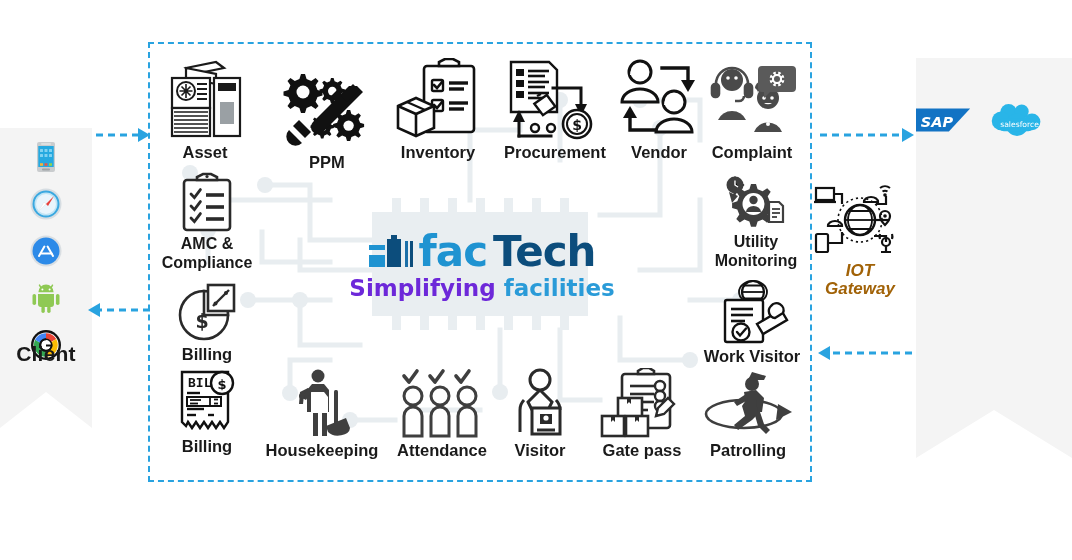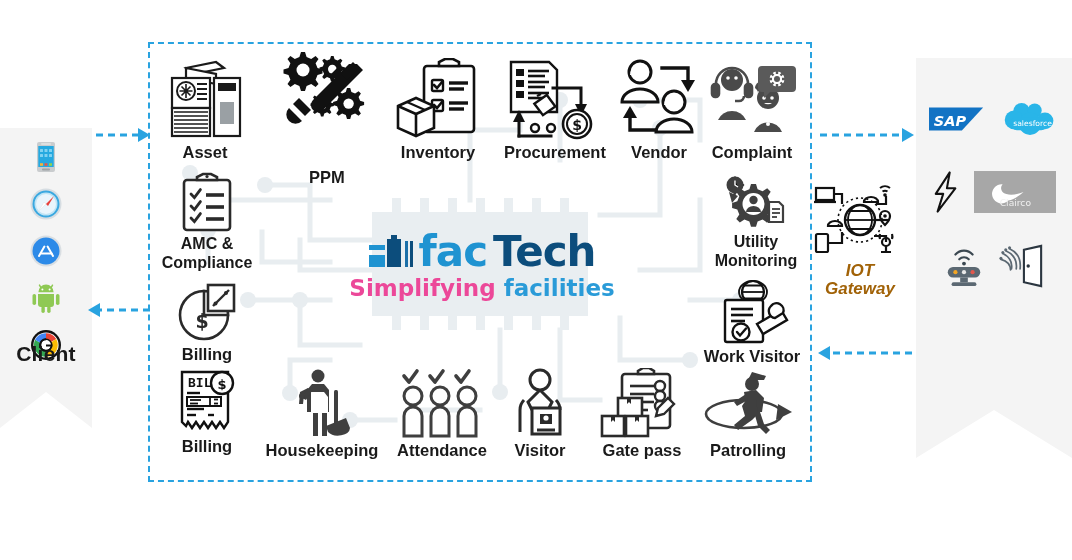--- a/index.html
+++ b/index.html
@@ -30,21 +30,21 @@
   #third-label  { top:296px; font-size:21px; }
 
   .client-icons {
     position:absolute; left:0; top:12px; width:100%;
     display:flex; flex-direction:column; align-items:center; gap:13px;
   }
   .cl-ico { width:34px; height:34px; display:block; }
 
   .third-icons {
     position:absolute; left:0; top:40px; width:100%;
-    display:flex; flex-direction:column; align-items:center; gap:26px;
+    display:flex; flex-direction:row; align-items:center; gap:26px;
   }
   .third-row { display:flex; align-items:center; justify-content:center; gap:14px; width:100%; }
 
   
   #dashed-box {
     position:absolute; left:148px; top:42px; width:664px; height:440px;
     border:2px dashed #29a3e0; background:transparent;
   }
 
   
@@ -74,21 +74,21 @@
   }
   #logo .wordmark { display:flex; align-items:center; gap:6px; }
   #logo .wtext {
     font-size:42px; font-weight:700; letter-spacing:-1px; line-height:1;
     font-family:"DejaVu Sans", sans-serif;
   }
   #logo .w-fac { color:#1f93d1; }
   #logo .w-tech { color:#0c4d7c; }
   #logo .tagline { margin-top:4px; font-size:23px; font-weight:700; line-height:1;
     font-family:"DejaVu Sans", sans-serif; }
-  #logo .tg-a { color:#ec4899; }
+  #logo .tg-a { color:#6d28d9; }
   #logo .tg-b { color:#2a9bd8; }
 
   
   #iot {
     position:absolute; left:806px; top:182px; width:108px;
     display:flex; flex-direction:column; align-items:center;
   }
   #iot .ilabel { font-size:17px; font-weight:700; color:#a16207; text-align:center; line-height:1.05;font-style:italic; }
 </style>
 </head>
@@ -390,21 +390,21 @@
         <rect x="54" y="25" width="18" height="8" fill="#1a1a1a"></rect>
         <g stroke="#1a1a1a" stroke-width="1.4">
           <path d="M10 54 L44 54 M10 58 L44 58 M10 62 L44 62 M10 66 L44 66 M10 70 L44 70 M10 74 L44 74"></path>
         </g>
         <rect x="56" y="44" width="14" height="22" fill="#9aa0a4"></rect>
       </svg>
     </span>
     <span class="mlabel">Asset</span>
   </div>
 
-  <div class="module" style="left:275px; top:46px;gap:37px;">
+  <div class="module" style="left:275px; top:68px;">
     <span class="glyph">
       <svg width="92" height="84" viewBox="0 0 92 84">
         <g fill="#111111">
           <path d="M20 6 l4 0 l1.6 5 l4.6 1.9 l4.4 -2.9 l2.9 2.9 l-2.9 4.4 l1.9 4.6 l5 1.6 l0 4 l-5 1.6 l-1.9 4.6 l2.9 4.4 l-2.9 2.9 l-4.4 -2.9 l-4.6 1.9 l-1.6 5 l-4 0 l-1.6 -5 l-4.6 -1.9 l-4.4 2.9 l-2.9 -2.9 l2.9 -4.4 l-1.9 -4.6 l-5 -1.6 l0 -4 l5 -1.6 l1.9 -4.6 l-2.9 -4.4 l2.9 -2.9 l4.4 2.9 l4.6 -1.9 z"></path>
           <circle cx="22" cy="24" r="6.5" fill="#ffffff"></circle>
           <path d="M50 10 l2.6 0 l1 3.3 l3 1.3 l2.9 -1.9 l1.9 1.9 l-1.9 2.9 l1.3 3 l3.3 1 l0 2.6 l-3.3 1 l-1.3 3 l1.9 2.9 l-1.9 1.9 l-2.9 -1.9 l-3 1.3 l-1 3.3 l-2.6 0 l-1 -3.3 l-3 -1.3 l-2.9 1.9 l-1.9 -1.9 l1.9 -2.9 l-1.3 -3 l-3.3 -1 l0 -2.6 l3.3 -1 l1.3 -3 l-1.9 -2.9 l1.9 -1.9 l2.9 1.9 l3 -1.3 z"></path>
           <circle cx="51.3" cy="23.1" r="4.3" fill="#ffffff"></circle>
           <path d="M40 47 l2.4 0 l0.9 3 l2.8 1.2 l2.6 -1.7 l1.7 1.7 l-1.7 2.6 l1.2 2.8 l3 0.9 l0 2.4 l-3 0.9 l-1.2 2.8 l1.7 2.6 l-1.7 1.7 l-2.6 -1.7 l-2.8 1.2 l-0.9 3 l-2.4 0 l-0.9 -3 l-2.8 -1.2 l-2.6 1.7 l-1.7 -1.7 l1.7 -2.6 l-1.2 -2.8 l-3 -0.9 l0 -2.4 l3 -0.9 l1.2 -2.8 l-1.7 -2.6 l1.7 -1.7 l2.6 1.7 l2.8 -1.2 z"></path>
           <circle cx="41.2" cy="59.2" r="4" fill="#ffffff"></circle>
           <path d="M66 42 l3.2 0 l1.2 4 l3.7 1.5 l3.5 -2.3 l2.3 2.3 l-2.3 3.5 l1.5 3.7 l4 1.2 l0 3.2 l-4 1.2 l-1.5 3.7 l2.3 3.5 l-2.3 2.3 l-3.5 -2.3 l-3.7 1.5 l-1.2 4 l-3.2 0 l-1.2 -4 l-3.7 -1.5 l-3.5 2.3 l-2.3 -2.3 l2.3 -3.5 l-1.5 -3.7 l-4 -1.2 l0 -3.2 l4 -1.2 l1.5 -3.7 l-2.3 -3.5 l2.3 -2.3 l3.5 2.3 l3.7 -1.5 z"></path>

